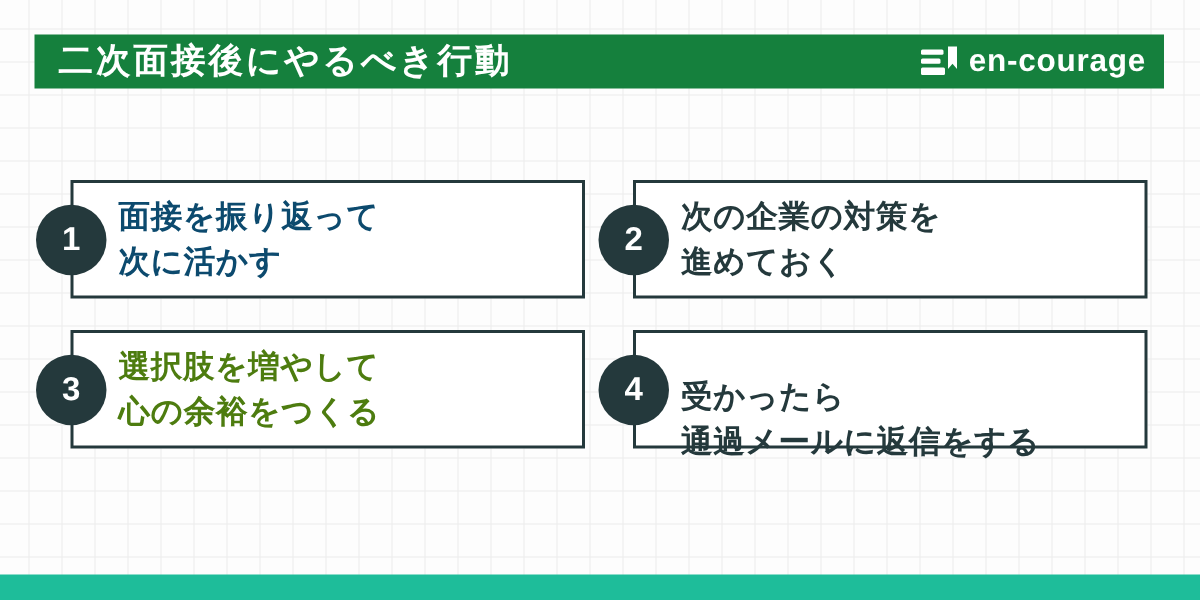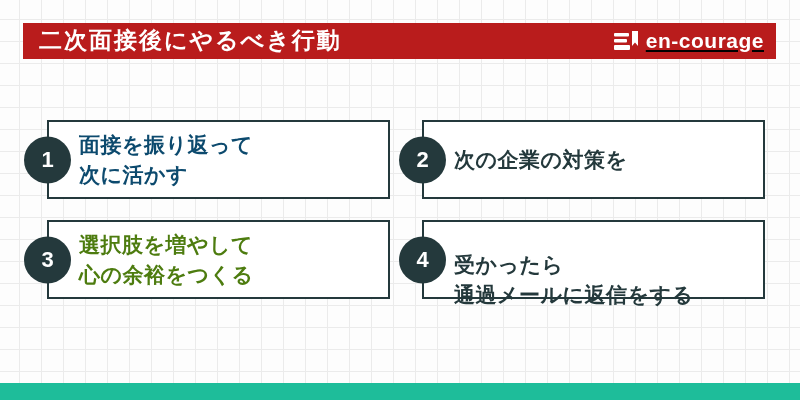--- a/index.html
+++ b/index.html
@@ -31,21 +31,20 @@
     font-size: 23px;
     font-weight: bold;
     letter-spacing: 2px;
     line-height: 1;
     padding-bottom: 2px;
   }
   .logo {
     display: flex;
     align-items: center;
     gap: 6px;
-    text-decoration: underline;
   }
   .logo-text {
     color: #ffffff;
     font-size: 21px;
     font-weight: bold;
     letter-spacing: 0.5px;
     line-height: 1;
     padding-bottom: 2px;
   }
 
@@ -89,21 +88,21 @@
   
   .bottom-bar {
     position: absolute;
     left: 0; bottom: 0;
     width: 800px; height: 17px;
   }
 </style>
 </head>
 <body>
 
-<div class="header" style="background: #b91c1c;">
+<div class="header" style="background: #15803d;">
   <div class="header-title">二次面接後にやるべき行動</div>
   <div class="logo">
     <span style="display:flex;">
       <svg width="27" height="23" viewBox="0 0 27 23" aria-hidden="true">
         <rect x="1" y="3" width="15" height="3.5" rx="1" fill="#ffffff"></rect>
         <rect x="1" y="9" width="13" height="3.5" rx="1" fill="#ffffff"></rect>
         <rect x="1" y="15" width="16" height="5" rx="1" fill="#ffffff"></rect>
         <polygon points="19,1 25,1 25,16 22,12.5 19,16" fill="#ffffff"></polygon>
       </svg>
     </span>
@@ -116,20 +115,21 @@
   <div class="box-text" style="color: #0c4a6e;">
     <div>面接を振り返って</div>
     <div>次に活かす</div>
   </div>
 </div>
 
 <div class="box box-2" style="border-color: rgb(36, 57, 60);">
   <div class="num-circle" style="background: rgb(36, 57, 60);">2</div>
   <div class="box-text" style="color: rgb(36, 57, 60);">
     <div>次の企業の対策を</div>
+    <div>進めておく</div>
   </div>
 </div>
 
 <div class="box box-3" style="border-color: rgb(36, 57, 60);">
   <div class="num-circle" style="background: rgb(36, 57, 60);">3</div>
   <div class="box-text" style="color: #4d7c0f;">
     <div>選択肢を増やして</div>
     <div>心の余裕をつくる</div>
   </div>
 </div>

